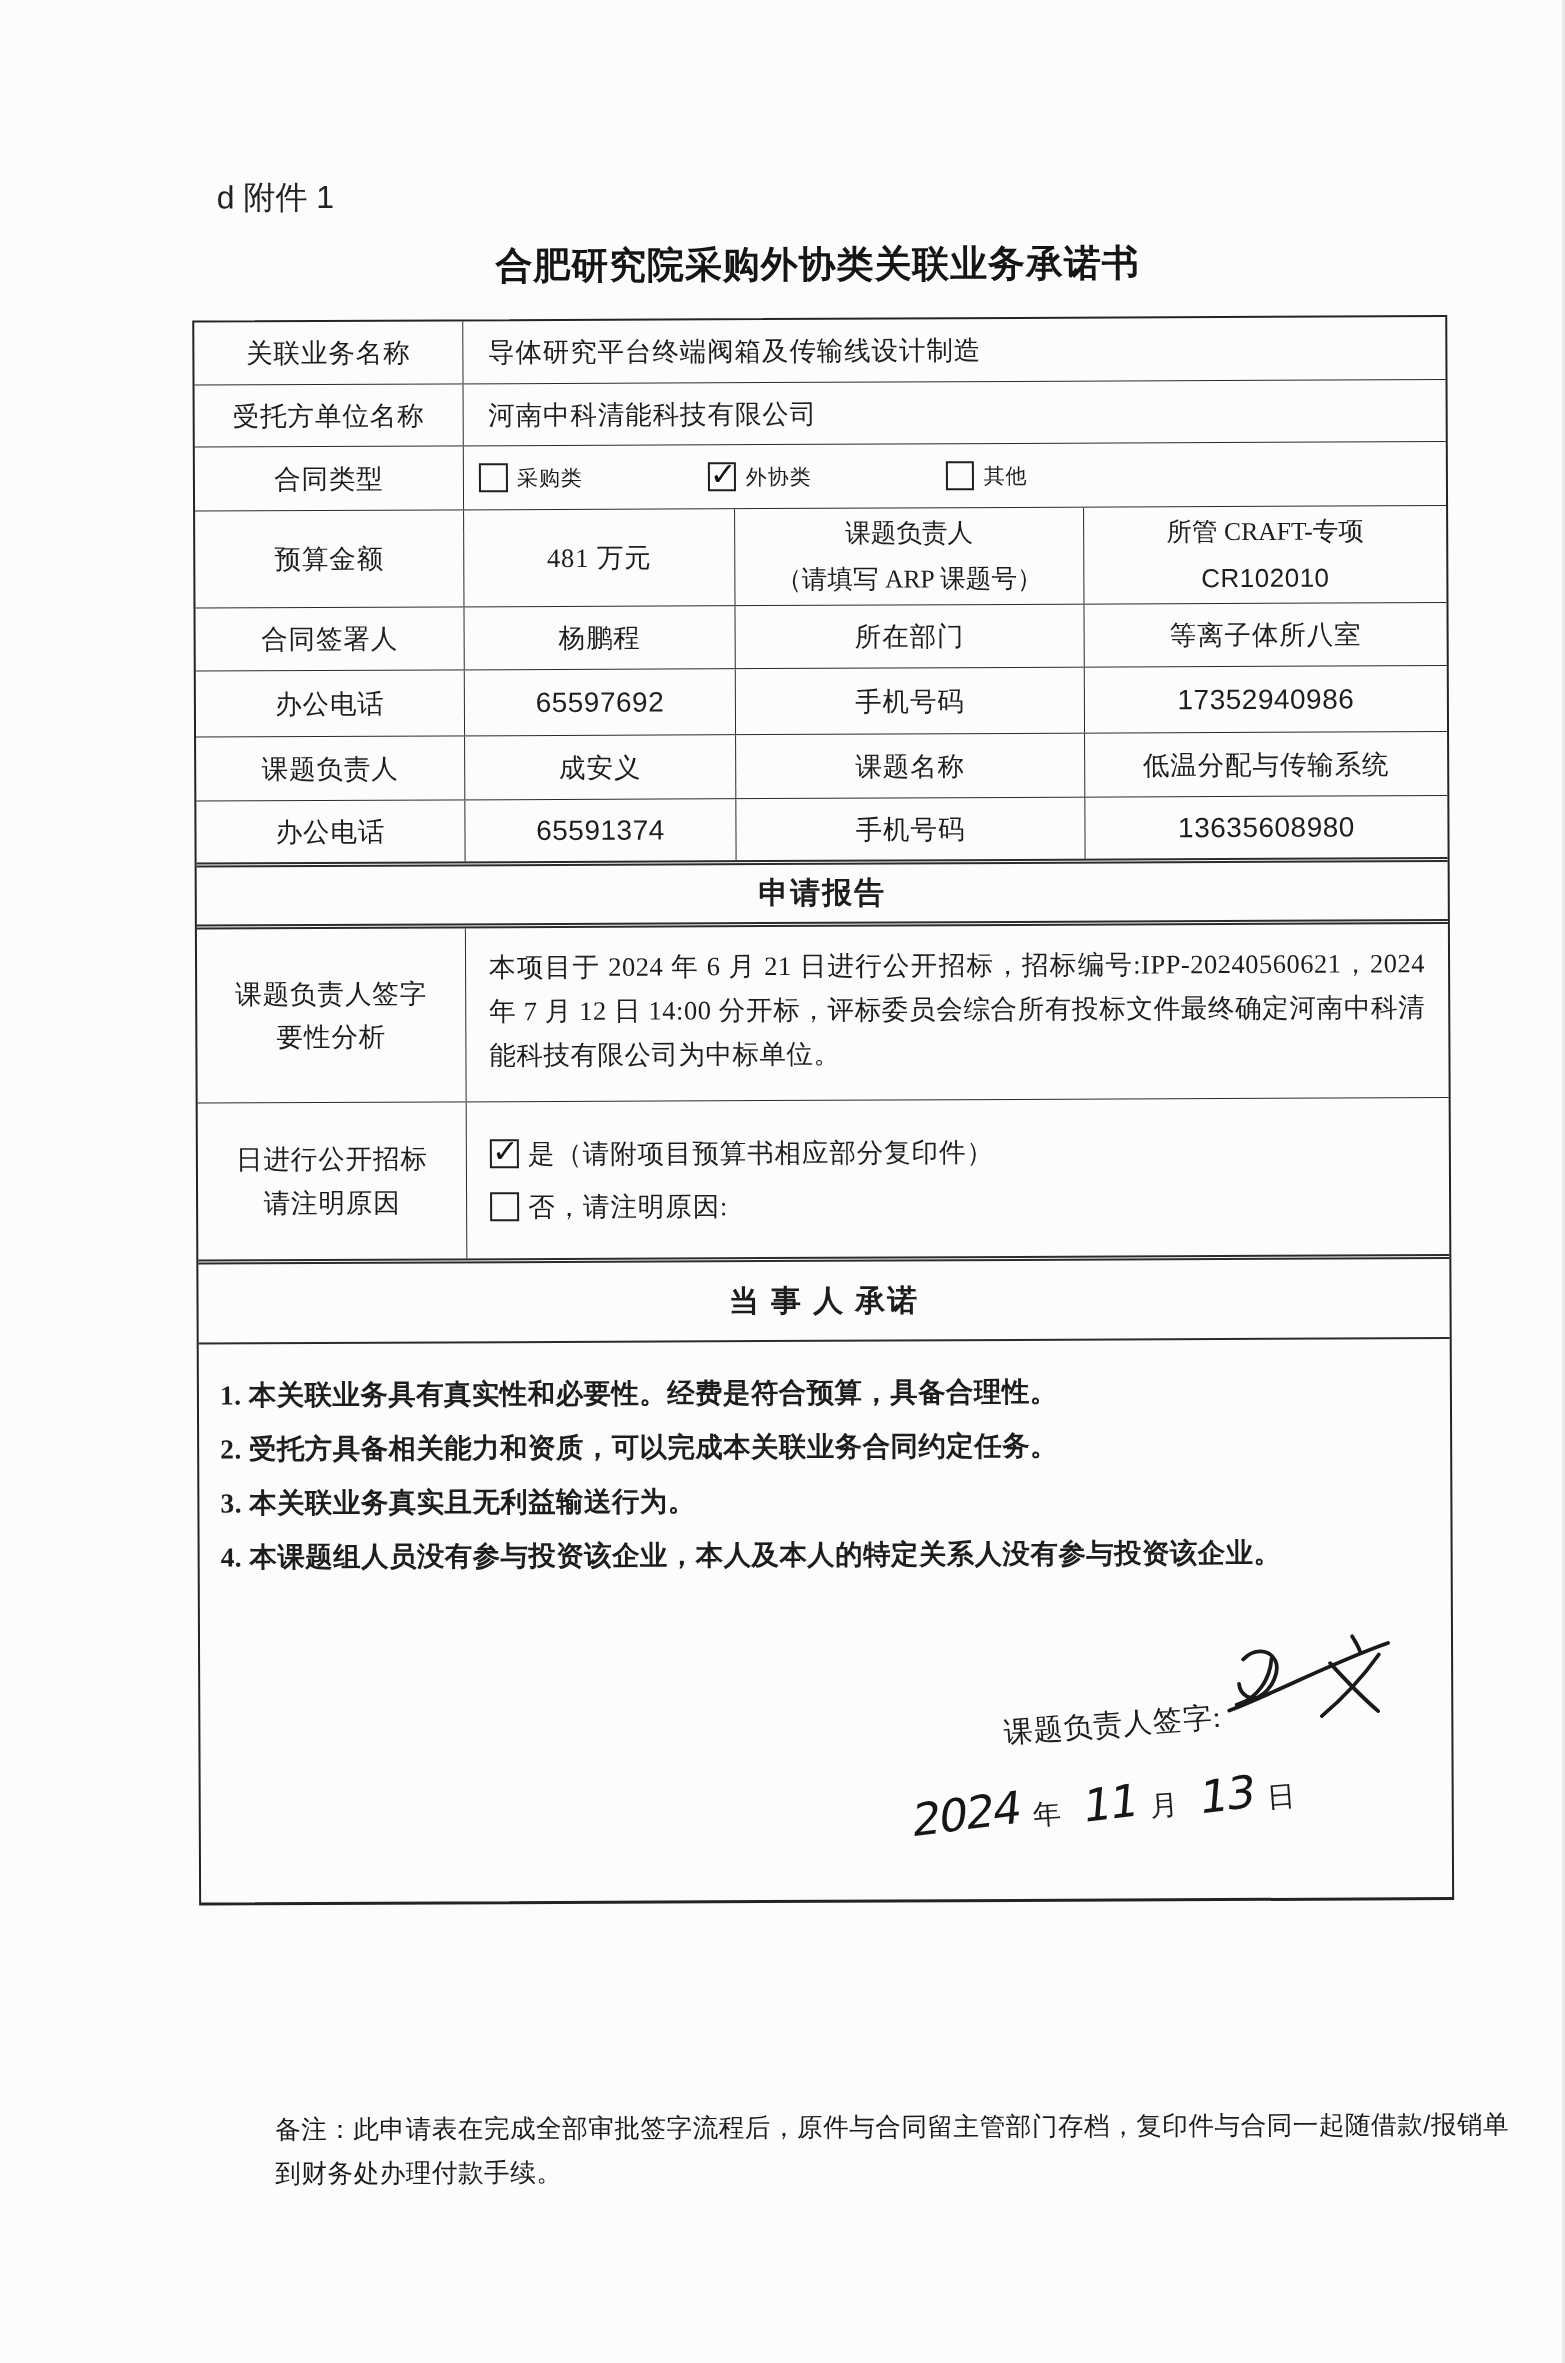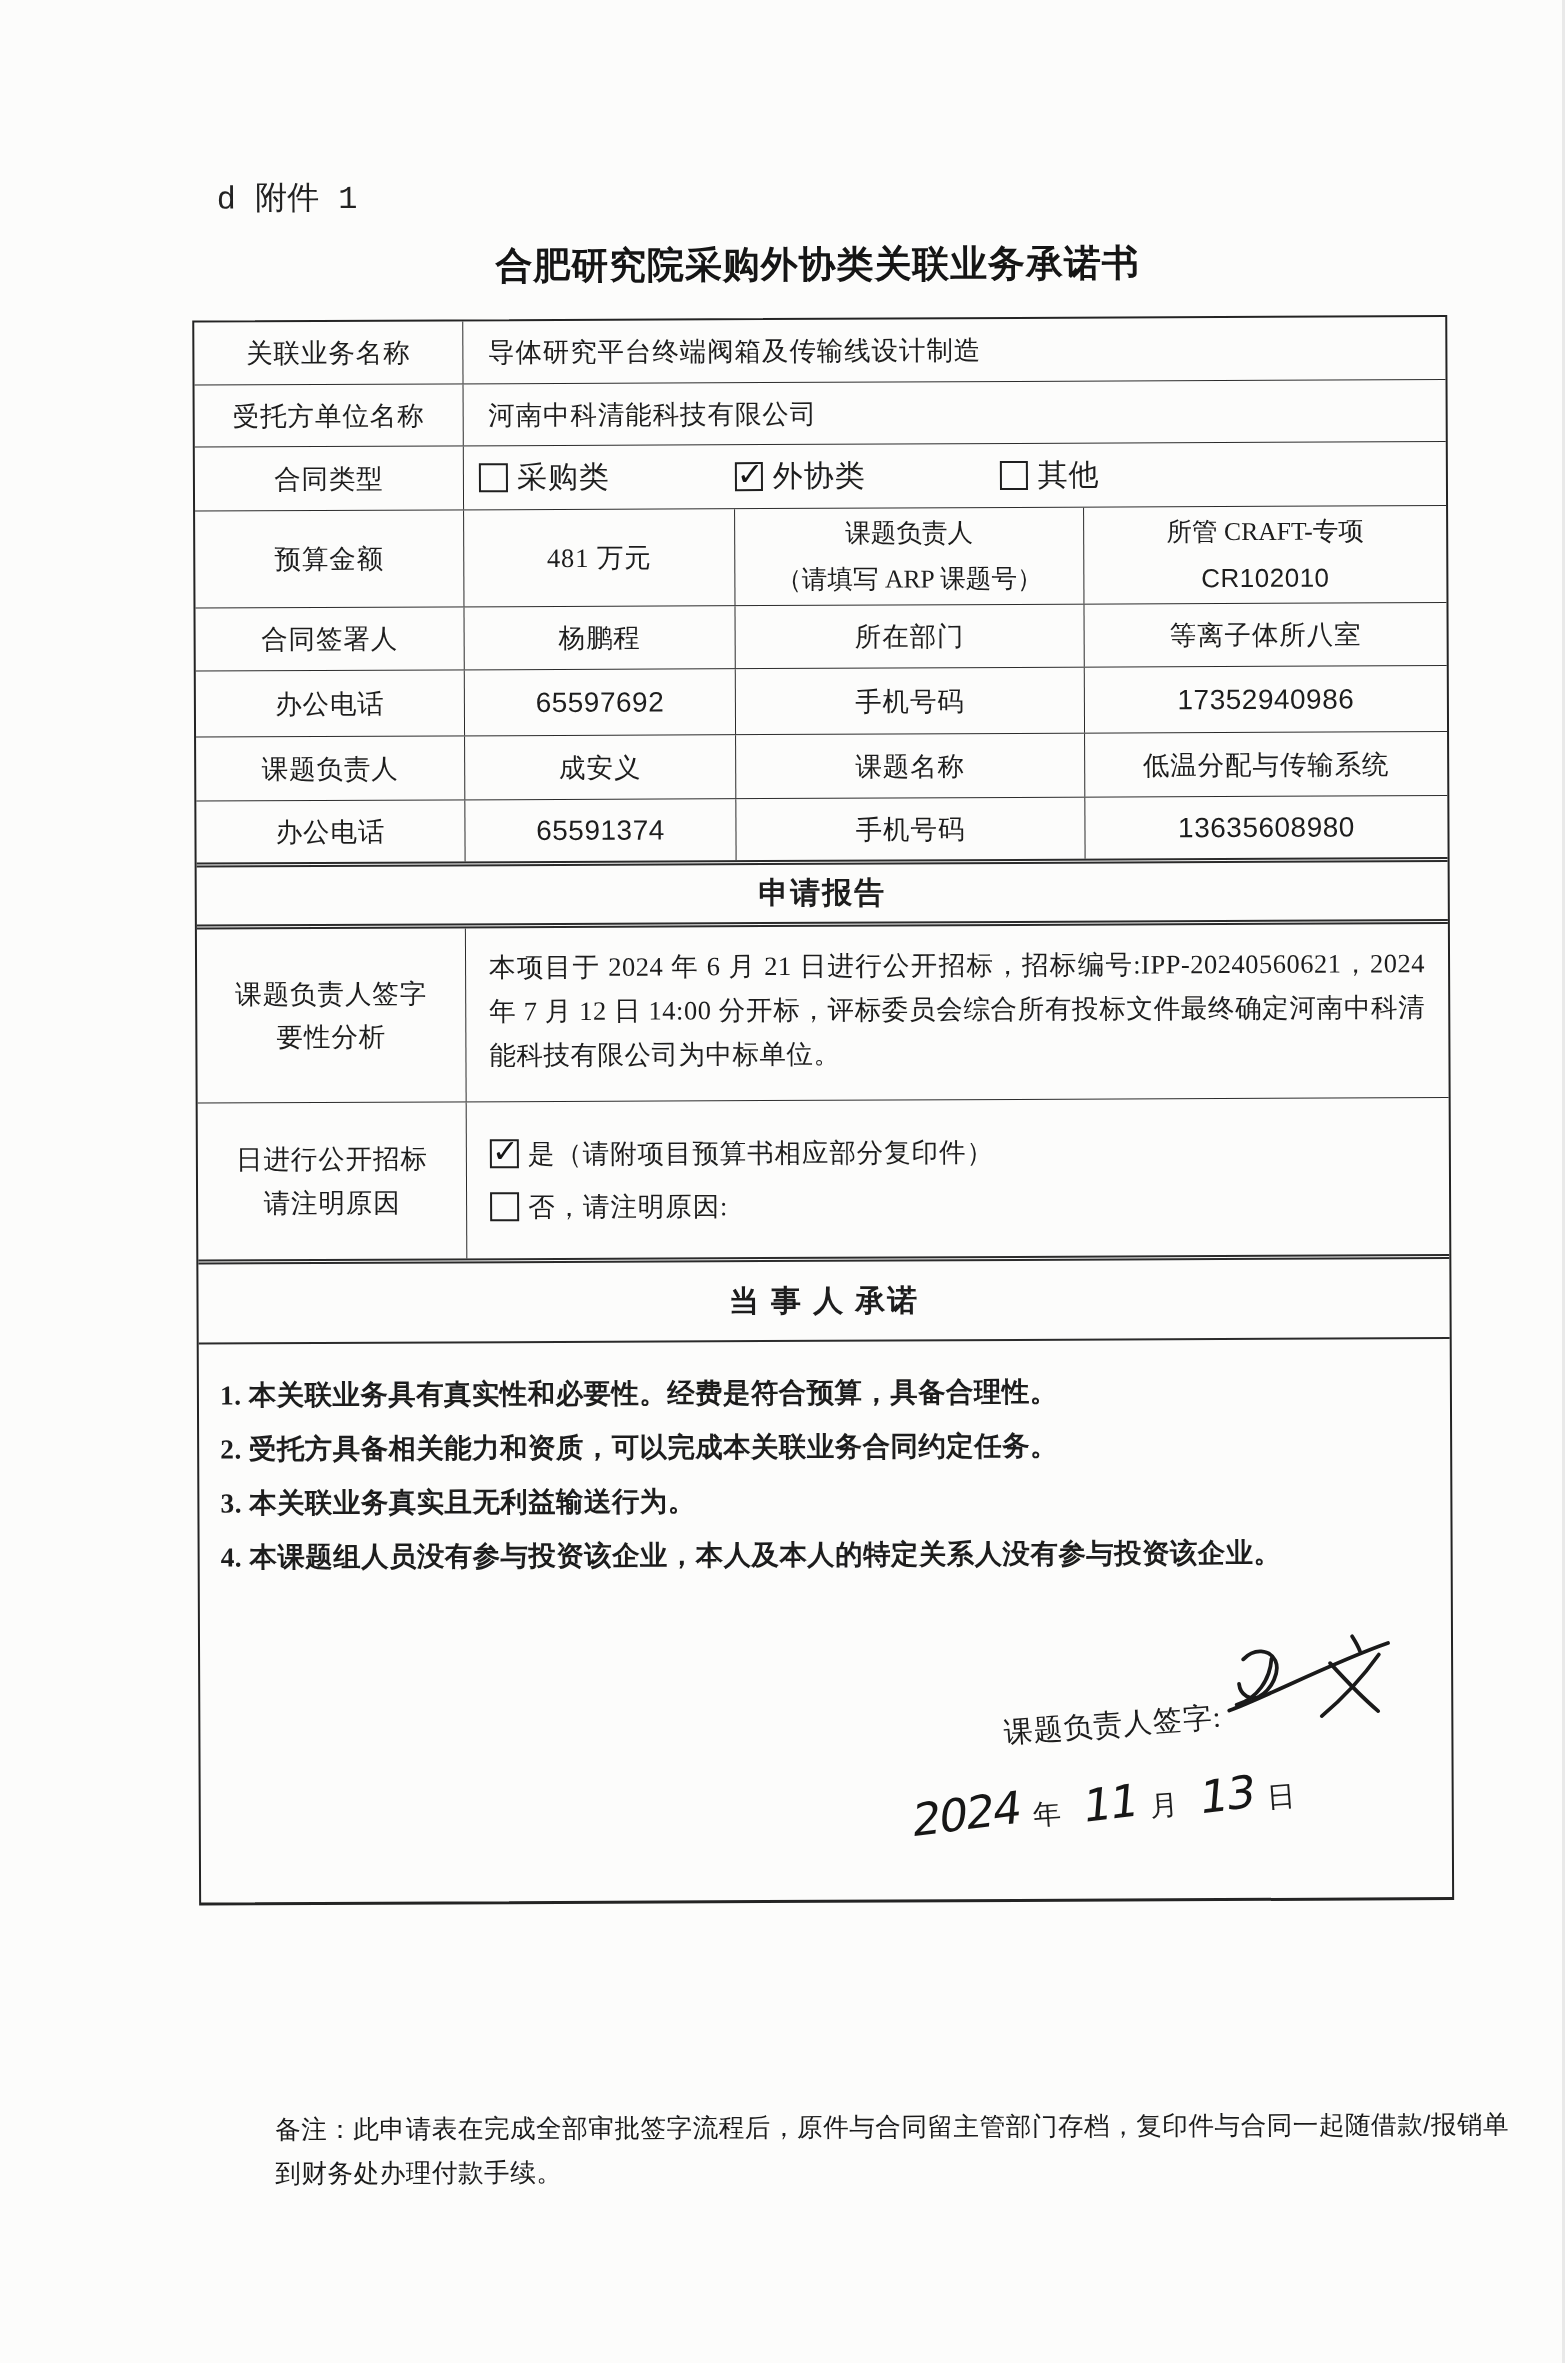--- a/index.html
+++ b/index.html
@@ -1,20 +1,20 @@
 <!DOCTYPE html>
 <html style="font-size:15px"><head>
 <meta charset="utf-8">
 <style>
   html,body{margin:0;padding:0;background:#ffffff;}
   .page{position:relative;width:1565px;height:2363px;background:#fcfcfb;overflow:hidden;
         color:#1d1d1d;font-family:"Liberation Serif","DejaVu Serif",serif;}
   .content{position:absolute;inset:0;transform:rotate(-0.25deg);}
   .attach{position:absolute;left:221px;top:174px;font-size:32px;
-          font-family:Liberation Mono, monospace;color:#222;}
+          font-family:Liberation Sans, sans-serif;color:#222;}
   .title{position:absolute;left:196px;top:240px;width:1251px;text-align:center;
          font-size:37px;font-weight:700;letter-spacing:0.9px;
          font-family:"Liberation Sans","DejaVu Sans",sans-serif;color:#151515;}
   
   .ftable{position:absolute;left:196px;top:318px;width:1251px;
           border:2.4px solid #242424;border-bottom-width:3.3px;background:transparent;}
   .trow{display:flex;box-sizing:border-box;border-top:1.9px solid #2b2b2b;align-items:stretch;}
   .trow.first{border-top:none;}
   .trow.dbl{border-top:5.7px double #2b2b2b;}
   .c{box-sizing:border-box;border-left:1.9px solid #2b2b2b;display:flex;align-items:center;}
@@ -29,21 +29,21 @@
   .val{font-size:26.5px;padding-left:24.6px;letter-spacing:0.9px;}
   .num{font-family:"Liberation Sans","DejaVu Sans",sans-serif;font-size:28px;letter-spacing:0.5px;}
   .small2{font-size:25.6px;line-height:38px;}
   .sechead{width:100%;text-align:center;font-size:30px;font-weight:700;letter-spacing:1.9px;
            font-family:"Liberation Sans","DejaVu Sans",sans-serif;justify-content:center;}
   
   .cb{display:inline-block;width:24.6px;height:24.6px;border:2.8px solid #1f1f1f;flex:none;
       margin-right:9.5px;position:relative;vertical-align:-3.8px;background:transparent;}
   .cb.checked::after{content:"\2713";position:absolute;left:0px;top:-9.5px;font-size:32px;
       font-weight:700;color:#161616;font-family:"DejaVu Sans",sans-serif;}
-  .opt{display:inline-flex;align-items:center;font-size:30px;letter-spacing:0.9px;}
+  .opt{display:inline-flex;align-items:center;font-size:21px;letter-spacing:0.9px;}
   .ct-opts{padding-left:15px;}
   .ct-opts .opt2{margin-left:125px;}
   .ct-opts .opt3{margin-left:134px;align-items:center;}
   .ba-cell{flex-direction:column;align-items:flex-start;justify-content:center;
            row-gap:17px;padding-left:23px;}
   .ba-line{display:flex;align-items:center;font-size:26.5px;letter-spacing:0.9px;}
   
   .para{font-size:26.5px;line-height:44px;padding:9.5px 23px 0 23px;letter-spacing:0.5px;
         text-align:justify;align-self:flex-start;margin-top:7.6px;}
   .nec-cell{align-items:flex-start;}

